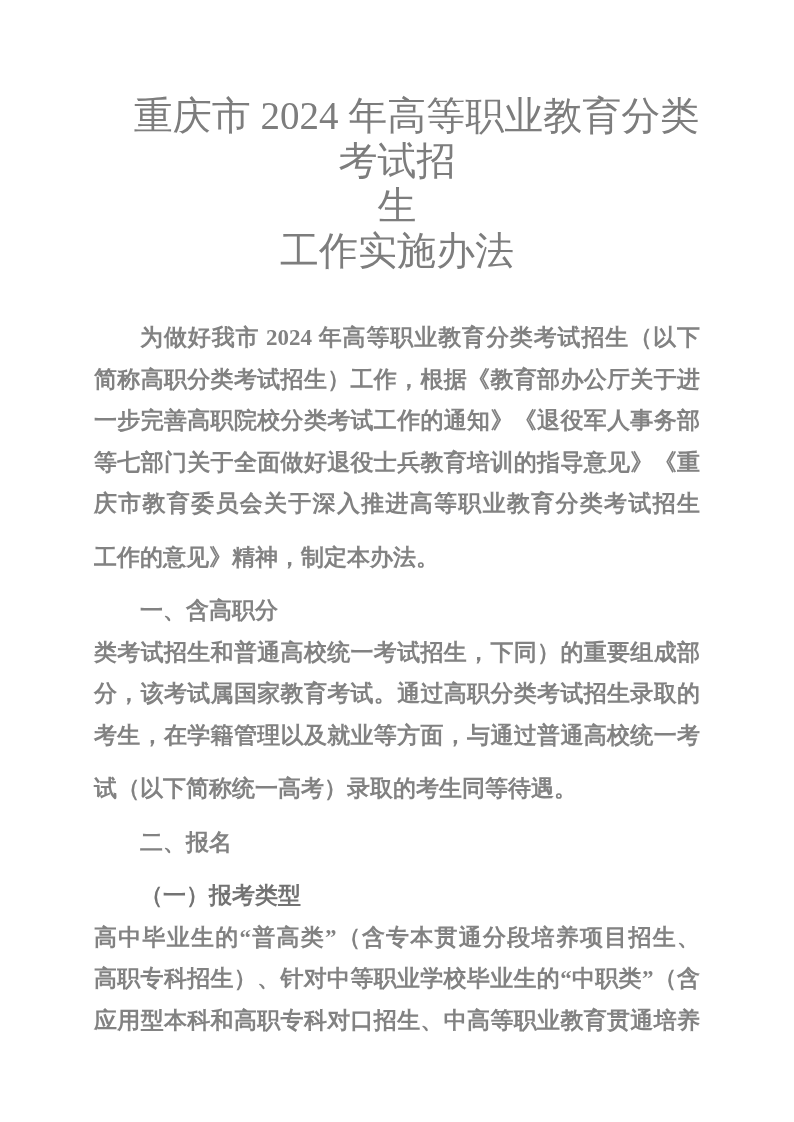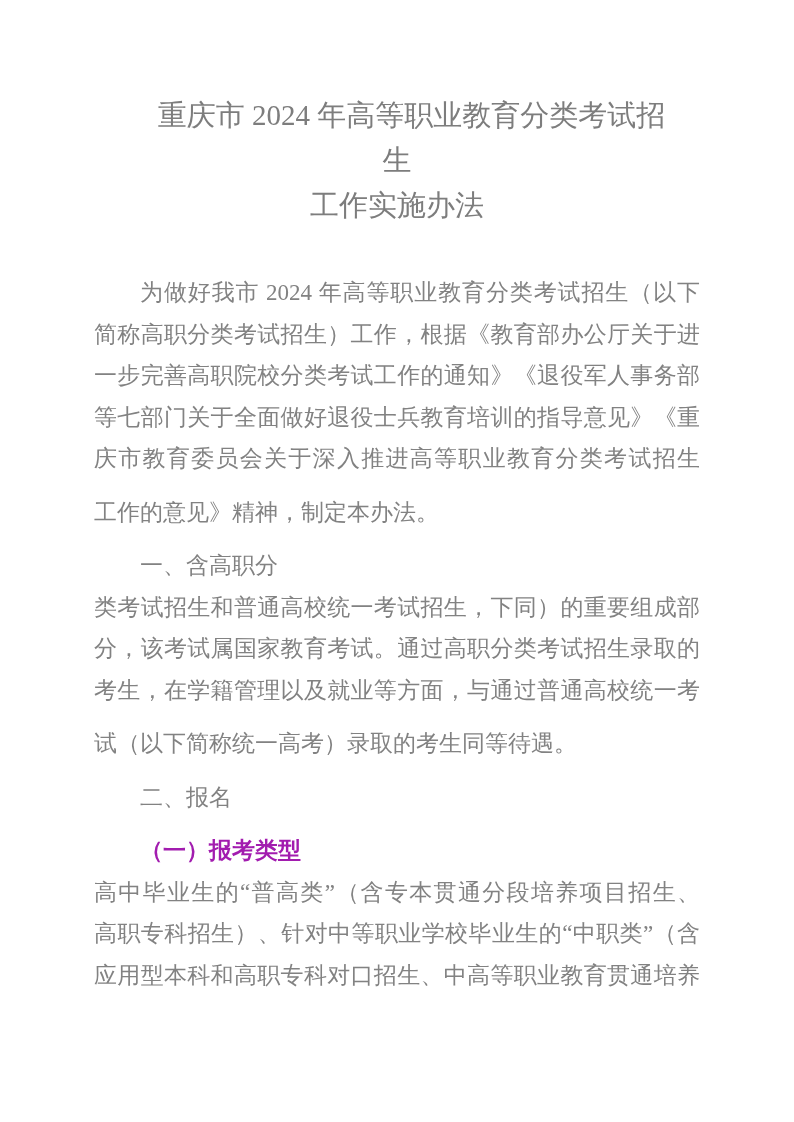--- a/index.html
+++ b/index.html
@@ -16,48 +16,49 @@
     font-family: "Liberation Serif", "DejaVu Serif", serif;
     color: #828282;
   }
   .content {
     position: absolute;
     left: 94px;
     top: 93px;
     width: 606px;
   }
   .title-block {
-    font-size: 29px;
+    font-size: 39px;
     line-height: 45px;
     text-align: center;
     color: #7d7d7d;
   }
   .title-l1 {
     text-indent: 1em;
   }
   .body-block {
     margin-top: 44px;
     font-size: 23px;
     line-height: 41.5px;
   }
   .line {
     text-align: justify;
     text-align-last: justify;
+    font-weight: bold;
   }
   .line.nofill {
     text-align: left;
     text-align-last: left;
     margin-top: 12px;
   }
   .indent {
     text-indent: 2em;
   }
   .bold {
     font-weight: bold;
-    color: #a21caf;
+    color: #737373;
   }
 </style>
 </head>
 <body>
 
 <div class="page">
   <div class="content">
 
     <div class="title-block">
       <div class="title-l1">重庆市 2024 年高等职业教育分类考试招</div>

